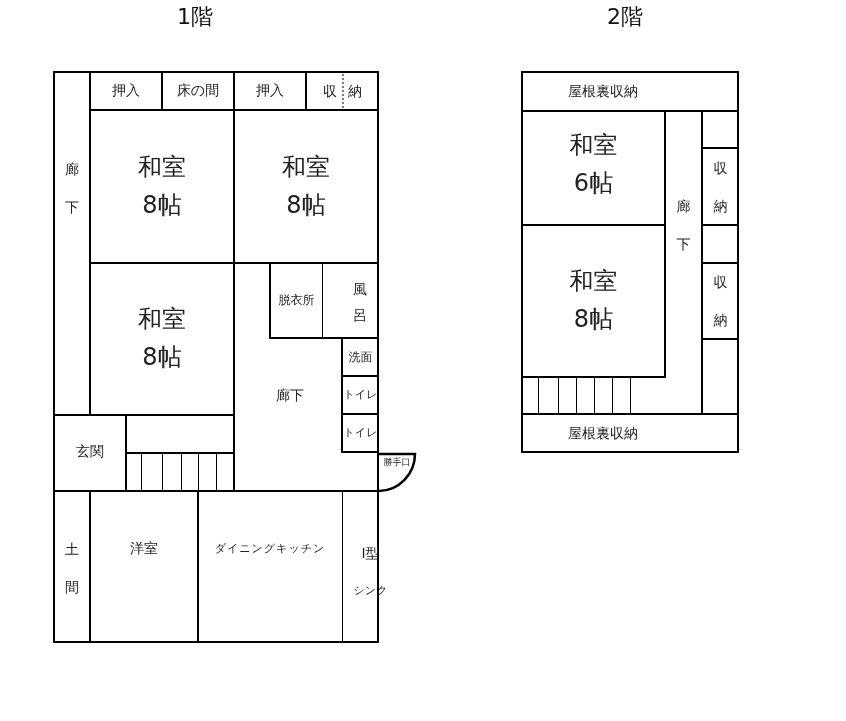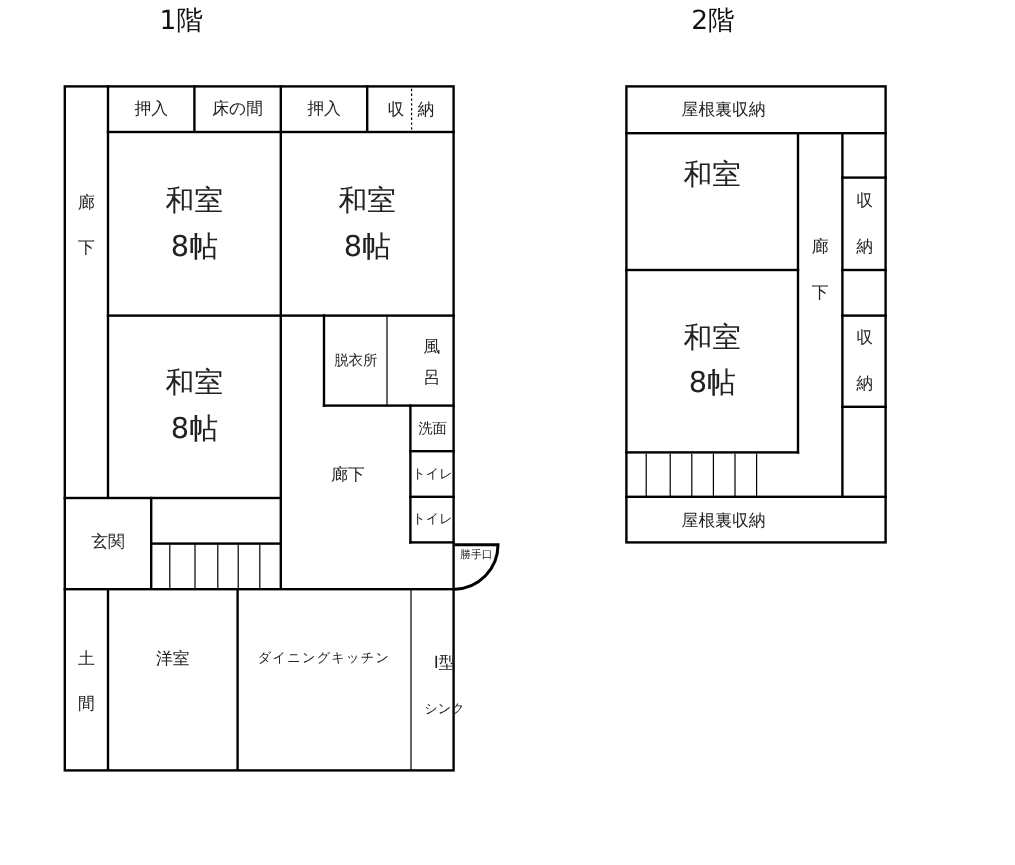--- a/index.html
+++ b/index.html
@@ -1,33 +1,33 @@
 <!DOCTYPE html>
 <html><head>
 <meta charset="utf-8">
 <style>
   html, body { margin: 0; padding: 0; background: #ffffff; }
   body { width: 846px; height: 721px; position: relative; overflow: hidden;
          font-family: "DejaVu Sans", "Liberation Sans", sans-serif; color: #222; }
-  .floor-title { position: absolute; font-size: 22px; top: 2px; color: #111; }
+  .floor-title { position: absolute; font-size: 22px; top: 2px; color: #111; margin-left: 44px; }
   .box { position: absolute; border: 2px solid #000; box-sizing: border-box; }
   .line { position: absolute; background: #000; }
   .thin { position: absolute; background: #000; }
   .lbl { position: absolute; text-align: center; color: #222; white-space: nowrap; }
   .lbl-sm { font-size: 14px; }
   .lbl-xs { font-size: 12px; text-align: center; }
   .lbl-big { font-size: 24px; line-height: 38px; }
   .vert { line-height: 38px; font-size: 14px; }
   svg { position: absolute; left: 0; top: 0; }
 </style>
 </head>
 <body>
 
 <div class="floor-title" style="left:133px;">1階</div>
-<div class="floor-title" style="left:576px;">2階</div>
+<div class="floor-title" style="left:563px;">2階</div>
 
 <div>
 
   <div class="box" style="left:53px;top:71px;width:326px;height:572px;"></div>
 
   <div class="line" style="left:89px;top:109px;width:290px;height:2px;"></div>
   <div class="line" style="left:89px;top:71px;width:2px;height:344px;"></div>
   <div class="line" style="left:161px;top:71px;width:2px;height:39px;"></div>
   <div class="line" style="left:233px;top:71px;width:2px;height:420px;"></div>
   <div class="line" style="left:305px;top:71px;width:2px;height:39px;"></div>
@@ -132,20 +132,21 @@
   <div class="thin" style="left:538px;top:378px;width:1px;height:36px;"></div>
   <div class="thin" style="left:558px;top:378px;width:1px;height:36px;"></div>
   <div class="thin" style="left:576px;top:378px;width:1px;height:36px;"></div>
   <div class="thin" style="left:594px;top:378px;width:1px;height:36px;"></div>
   <div class="thin" style="left:612px;top:378px;width:1px;height:36px;"></div>
   <div class="thin" style="left:630px;top:378px;width:1px;height:36px;"></div>
 
   <div class="lbl lbl-sm" style="left:523px;top:83px;width:160px;">屋根裏収納</div>
   <div class="lbl lbl-big" style="left:523px;top:126px;width:141px;">
     <div>和室</div>
+    <div>6帖</div>
   </div>
   <div class="lbl lbl-big" style="left:523px;top:262px;width:141px;">
     <div>和室</div>
     <div>8帖</div>
   </div>
   <div class="lbl vert" style="left:666px;top:187px;width:35px;">
     <div>廊</div>
     <div>下</div>
   </div>
   <div class="lbl vert" style="left:703px;top:149px;width:35px;">

